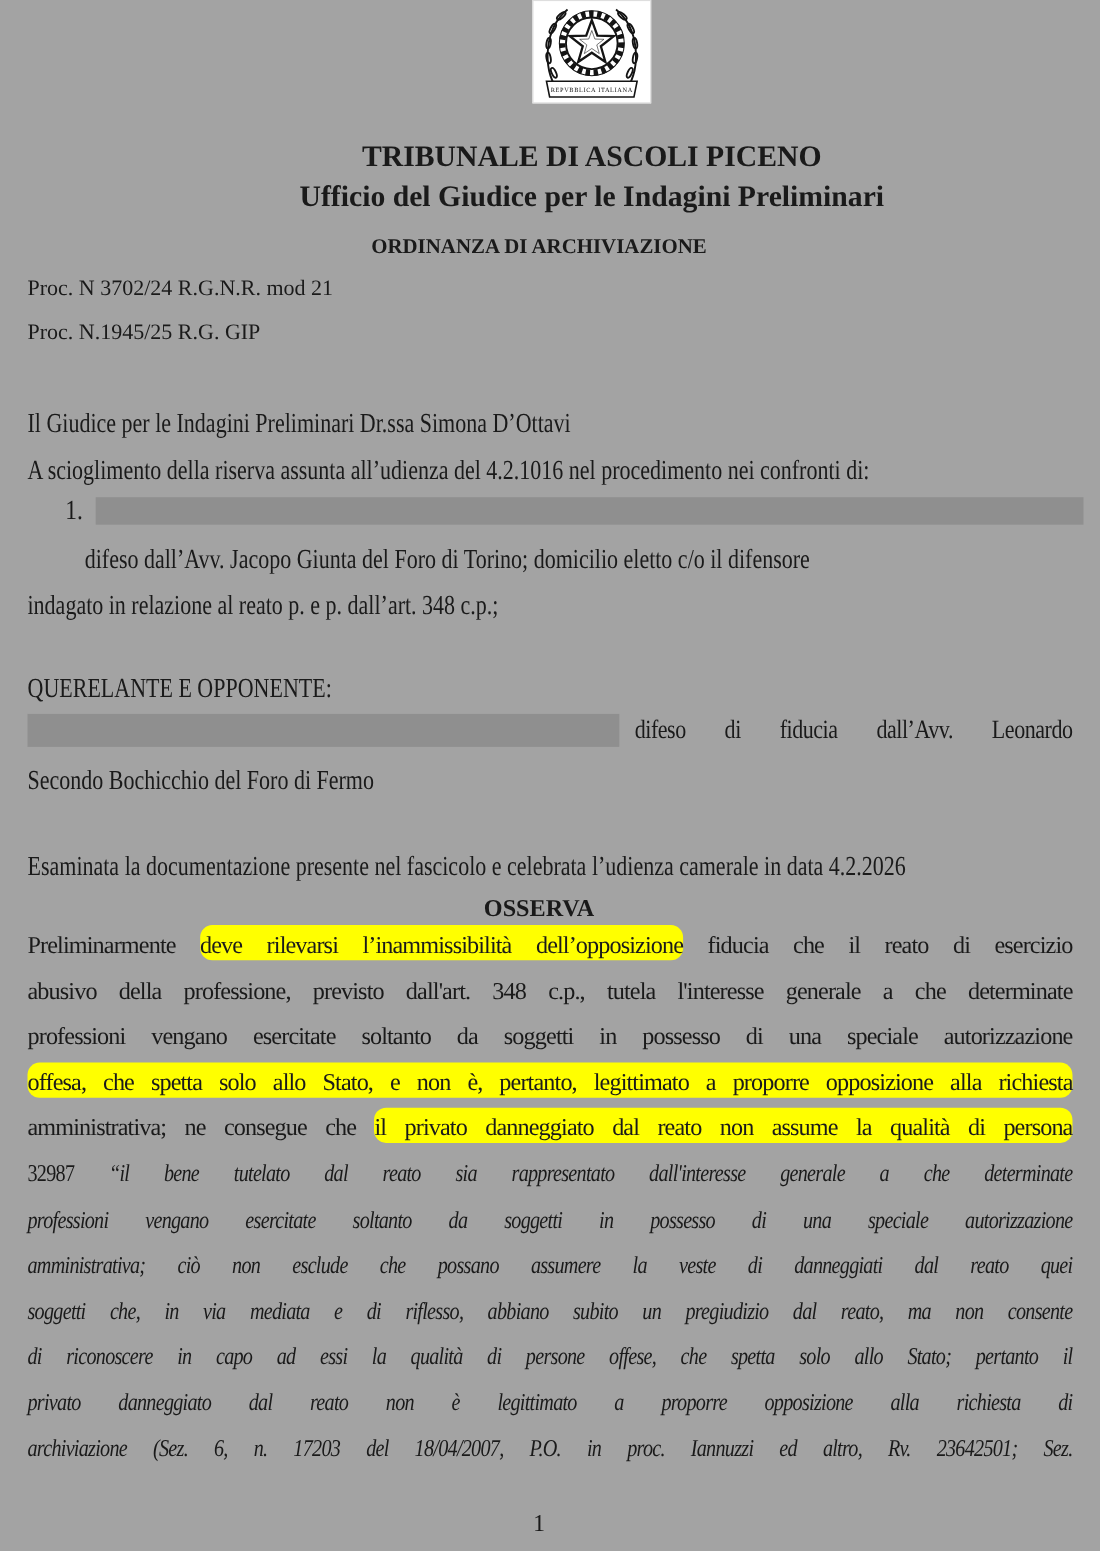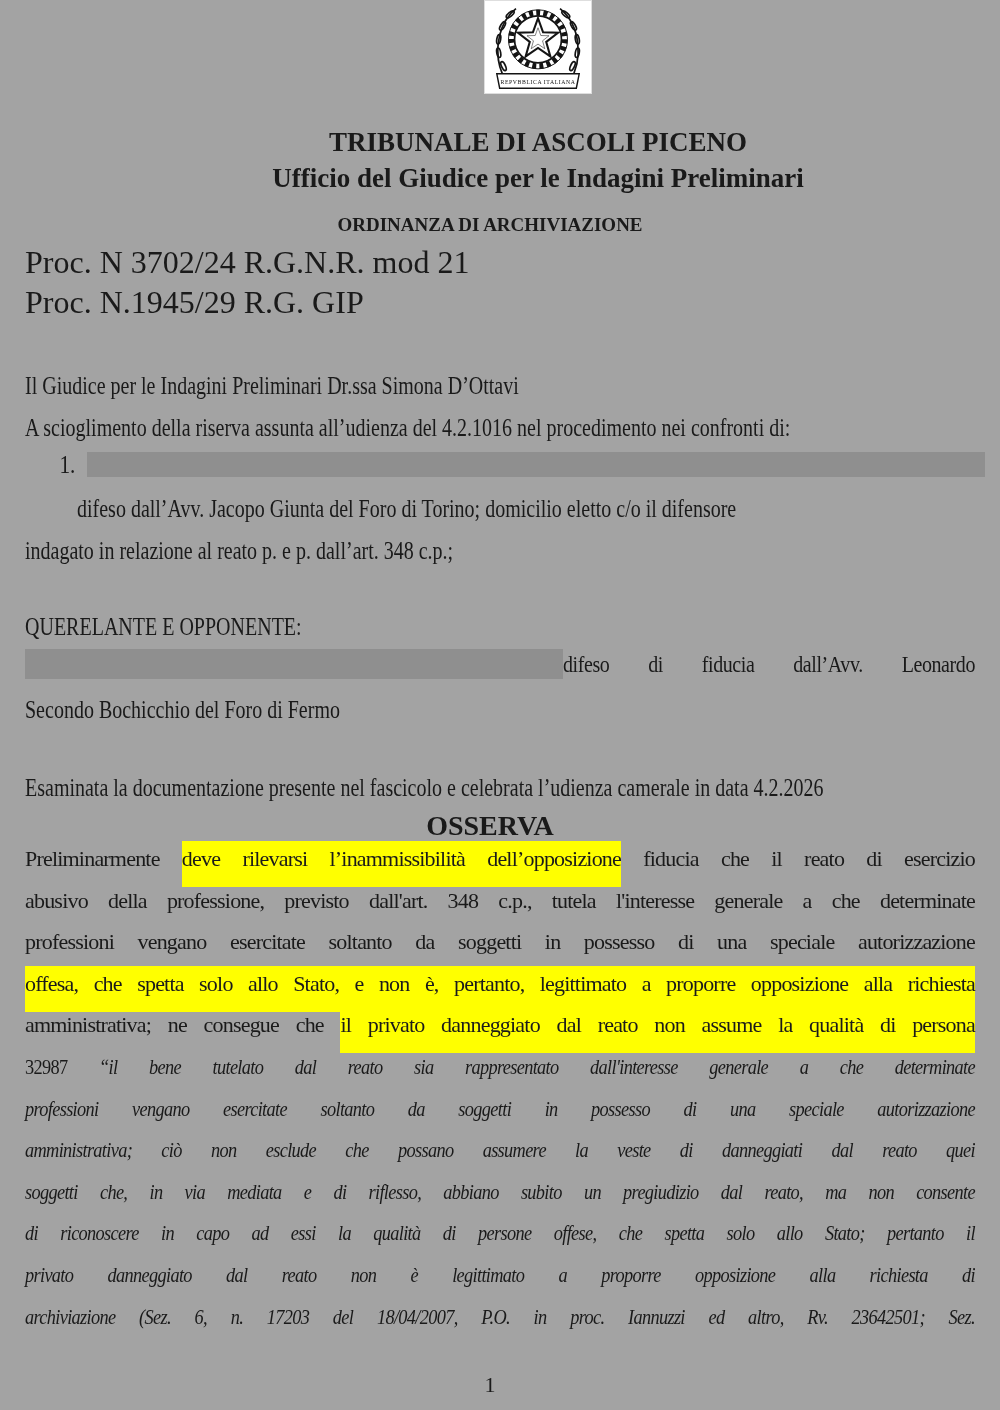--- a/index.html
+++ b/index.html
@@ -17,53 +17,53 @@
   .center{text-align:center;}
   .bold{font-weight:bold;}
 
   
   .emblem-box{position:absolute;left:484px;top:0;width:106px;height:92px;border:1px solid #dedede;background:#fff;}
 
   
   .h-court{top:126px;left:63px;font-size:27px;line-height:32px;}
   .h-office{top:162px;left:63px;font-size:27px;line-height:32px;}
   .h-doc{top:210px;left:15px;font-size:19px;line-height:30px;}
-  .proc{font-size:32px;line-height:30px;}
+  .proc{font-size:20px;line-height:30px;}
   .proc1{top:247px;} .proc2{top:287px;}
 
   
   .cond{font-size:25px;line-height:30px;transform:scaleX(0.8);transform-origin:0 50%;white-space:nowrap;}
   .judge{top:371px;} .reserve{top:413px;}
   .def1{top:494px;padding-left:65px;}
   .charge{top:536px;}
   .querelante{top:612px;}
   .secondo{top:695px;}
   .esaminata{top:773px;}
-  .osserva-h{top:811px;left:15px;font-size:28px;line-height:30px;}
+  .osserva-h{top:811px;left:15px;font-size:22px;line-height:30px;}
 
   
   .defrow{top:452px;width:960px;display:flex;align-items:center;gap:10px;padding-left:33px;box-sizing:border-box;}
   .defnum{font-size:25px;line-height:25px;transform:scaleX(0.85);}
   .redact1{flex:1;height:25px;background:var(--redaction-bar);}
-  .bar2row{top:649px;display:flex;align-items:center;gap:0;}
+  .bar2row{top:649px;display:flex;align-items:center;gap:14px;}
   .redact2{width:538px;height:30px;background:var(--redaction-bar);flex:none;}
   .bar2text{flex:1;overflow:visible;}
 
   
   .cond-j{width:120%;transform:scaleX(0.8333);transform-origin:0 50%;
           font-size:24px;letter-spacing:-0.5px;
           text-align:justify;text-align-last:justify;}
 
   
   .para{top:838px;}
   .bl{font-size:22px;letter-spacing:-0.8px;line-height:41.6px;
       text-align:justify;text-align-last:justify;}
   .bl.cond-j{line-height:41.6px;}
   .it{font-style:italic;}
-  .hl{background:var(--highlight);padding:5px 0 16px;}
+  .hl{background:var(--highlight);padding:5px 0 2px;border-radius:11px;}
 
   .pagenum{top:1372px;left:15px;font-size:22px;line-height:26px;}
 </style>
 </head>
 <body>
 
 <div id="page">
 
   <div class="emblem-box">
     <svg viewBox="0 0 110 96" width="106" height="92">
@@ -93,21 +93,21 @@
       <path d="M12,76 L98,76 L95,91 L15,91 Z" fill="#ffffff" stroke="#141414" stroke-width="1.5"></path>
       <text x="55" y="86.5" text-anchor="middle" font-size="6" letter-spacing="0.6" fill="#141414" font-family="Liberation Serif, DejaVu Serif, serif">REPVBBLICA ITALIANA</text>
     </svg>
   </div>
 
   <div class="abs h-court center bold">TRIBUNALE DI ASCOLI PICENO</div>
   <div class="abs h-office center bold">Ufficio del Giudice per le Indagini Preliminari</div>
   <div class="abs h-doc center bold">ORDINANZA DI ARCHIVIAZIONE</div>
 
   <div class="abs proc proc1">Proc. N 3702/24 R.G.N.R. mod 21</div>
-  <div class="abs proc proc2">Proc. N.1945/29 R.G. GIP</div>
+  <div class="abs proc proc2">Proc. N.1945/25 R.G. GIP</div>
 
   <div class="abs cond judge">Il Giudice per le Indagini Preliminari Dr.ssa Simona D’Ottavi</div>
   <div class="abs cond reserve">A scioglimento della riserva assunta all’udienza del 4.2.1016 nel procedimento nei confronti di:</div>
 
   <div class="abs defrow">
     <span class="defnum">1.</span>
     <span class="redact1"></span>
   </div>
 
   <div class="abs cond def1">difeso dall’Avv. Jacopo Giunta del Foro di Torino; domicilio eletto c/o il difensore</div>

